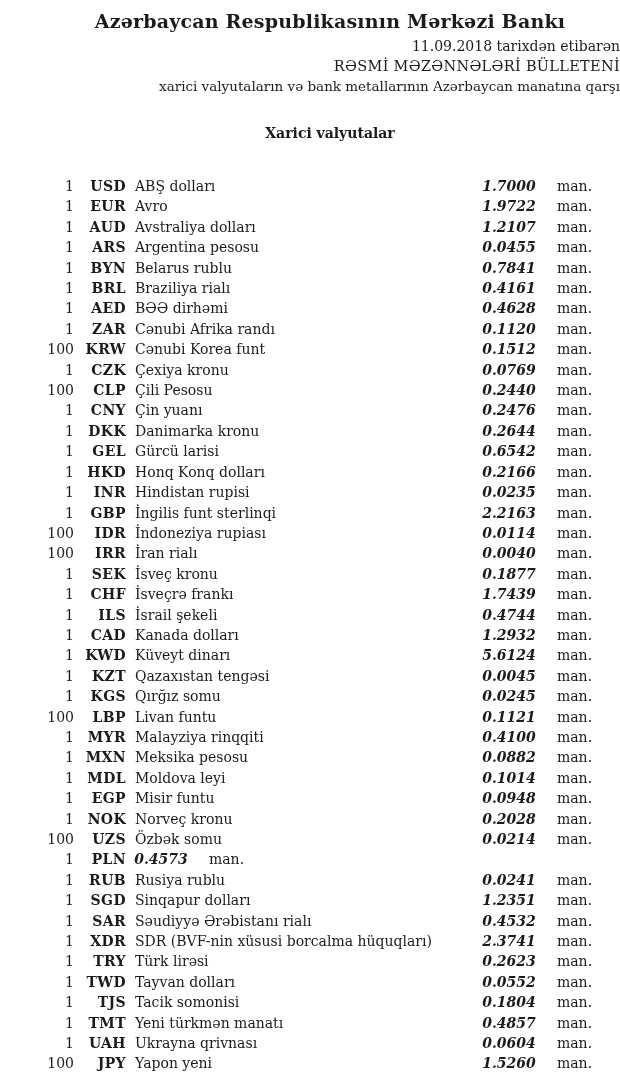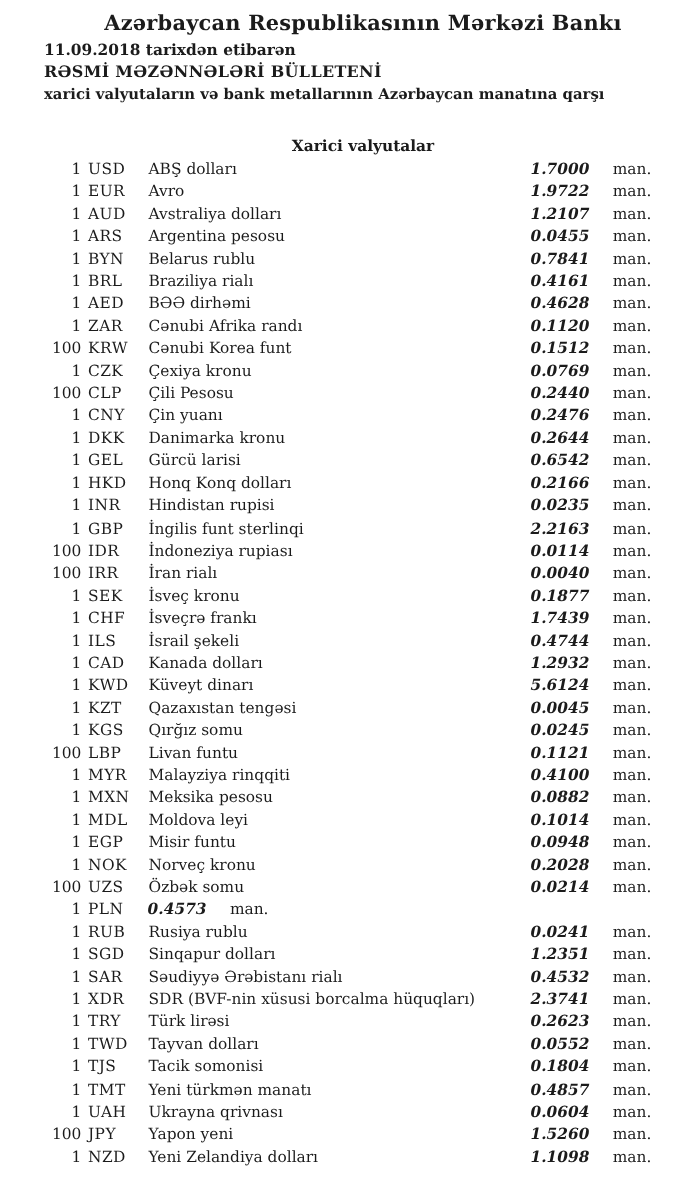--- a/index.html
+++ b/index.html
@@ -20,22 +20,22 @@
   .bank-name {
     margin: 0;
     padding-top: 8px;
     font-size: 19px;
     line-height: 26px;
     font-weight: bold;
     text-align: center;
     letter-spacing: 0.2px;
   }
   .sub {
-    text-align: left;
-    font-weight: bold;
+    text-align: right;
+    font-weight: normal;
     line-height: 20px;
   }
   .date-line { margin-top: 2px; font-size: 14px; }
   .subject-line { font-size: 13.5px; }
   .bulletin-title { font-size: 14.5px; letter-spacing: 0.3px; }
   .section-title {
     margin: 27px 0 0 0;
     font-size: 14px;
     line-height: 20px;
     font-weight: bold;
@@ -45,24 +45,24 @@
   .row {
     display: flex;
     align-items: baseline;
     height: 20.42px;
     line-height: 20.42px;
     font-size: 14px;
     padding-right: 25px;
     white-space: nowrap;
   }
   .qty  { flex: none; width: 34px; text-align: right; }
-  .code { flex: none; width: 46px; text-align: left; margin-left: 6px; letter-spacing: 0.4px; }
+  .code { flex: none; width: 46px; text-align: right; margin-left: 6px; letter-spacing: 0.4px; font-weight: bold; }
   .name { flex: 1; padding-left: 9px; overflow: hidden; }
   .rate { flex: none; width: 70px; text-align: center; font-weight: bold; font-style: italic; }
-  .unit { flex: none; width: 38px; margin-left: 13px; text-align: left; }
+  .unit { flex: none; width: 38px; margin-left: 13px; text-align: left; margin-top: 32px; }
 </style>
 </head>
 <body>
 
 <div class="page">
   <header>
     <h1 class="bank-name">Azərbaycan Respublikasının Mərkəzi Bankı</h1>
     <div class="sub date-line">11.09.2018 tarixdən etibarən</div>
     <div class="sub bulletin-title">RƏSMİ MƏZƏNNƏLƏRİ BÜLLETENİ</div>
     <div class="sub subject-line">xarici valyutaların və bank metallarının Azərbaycan manatına qarşı</div>

